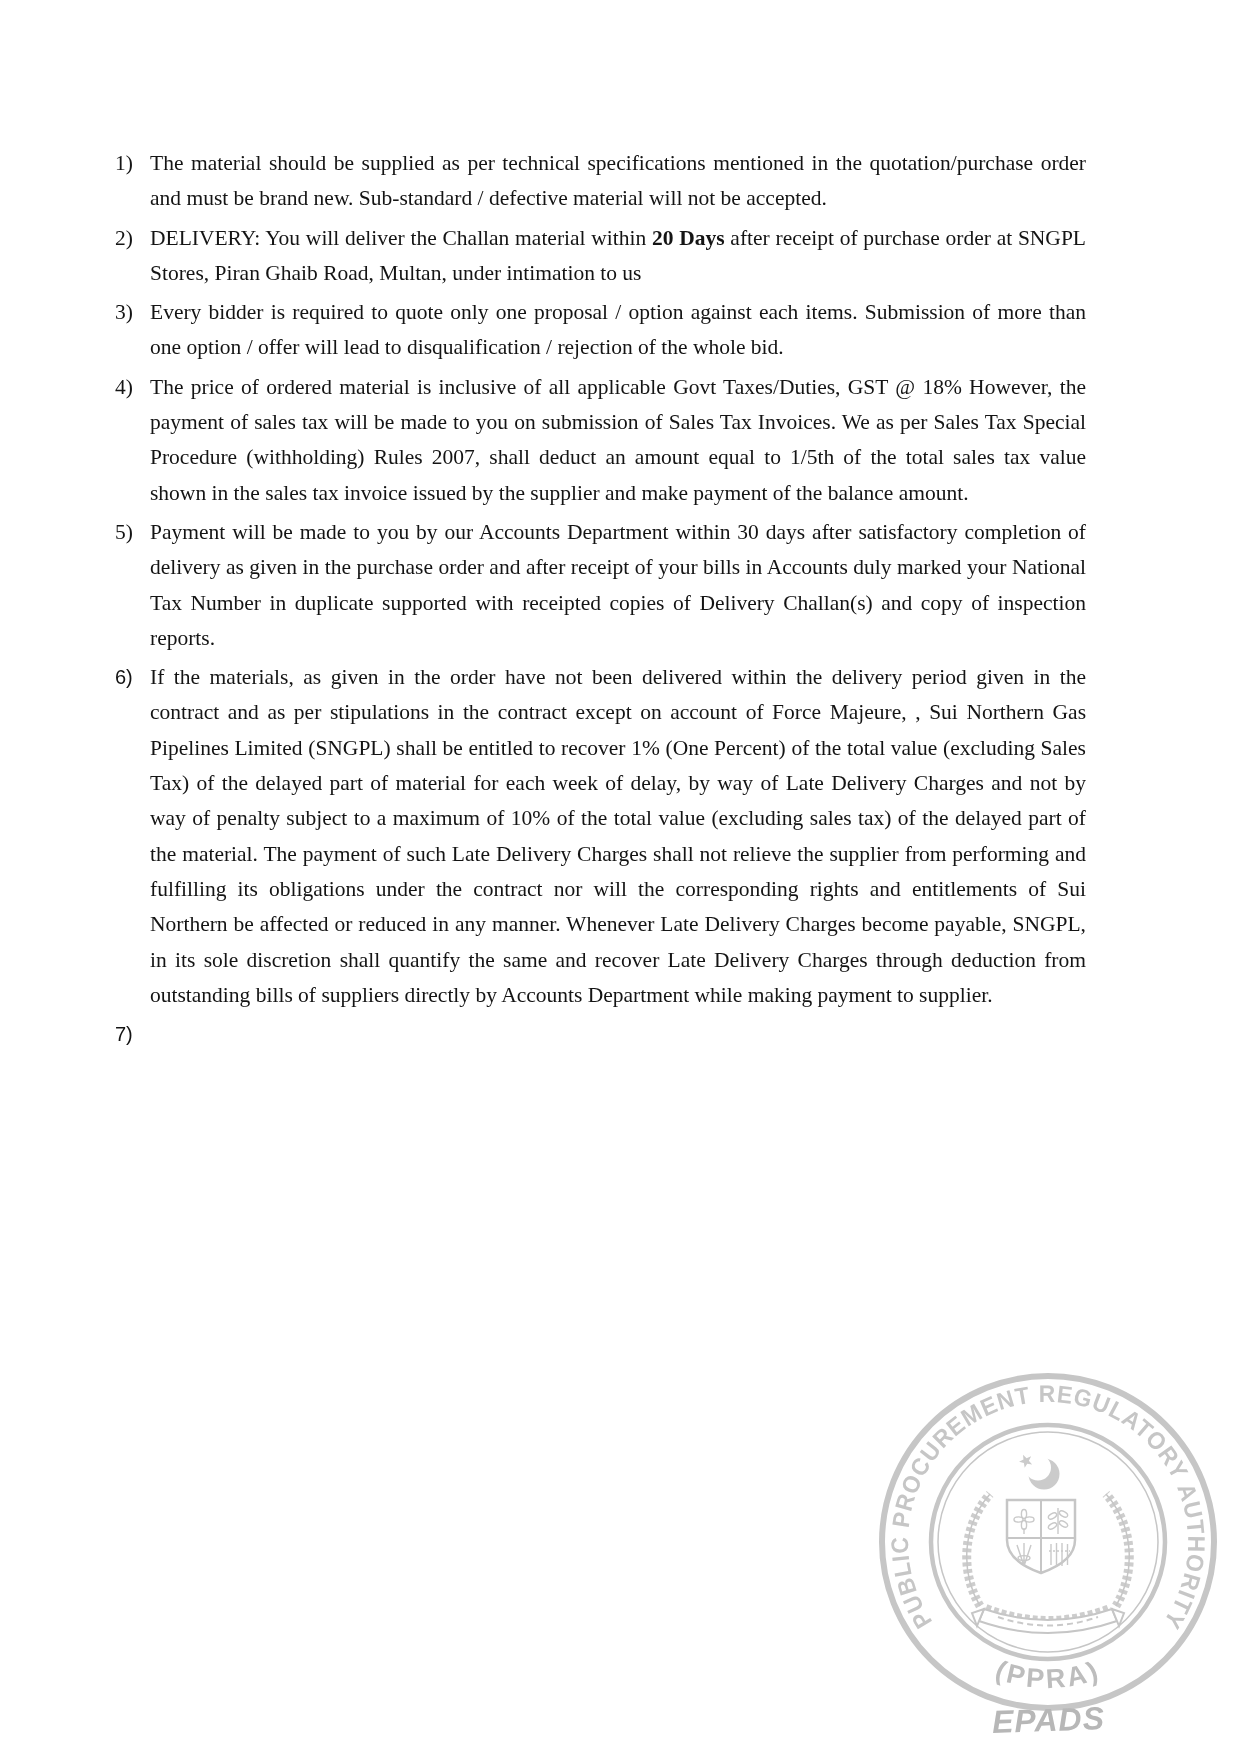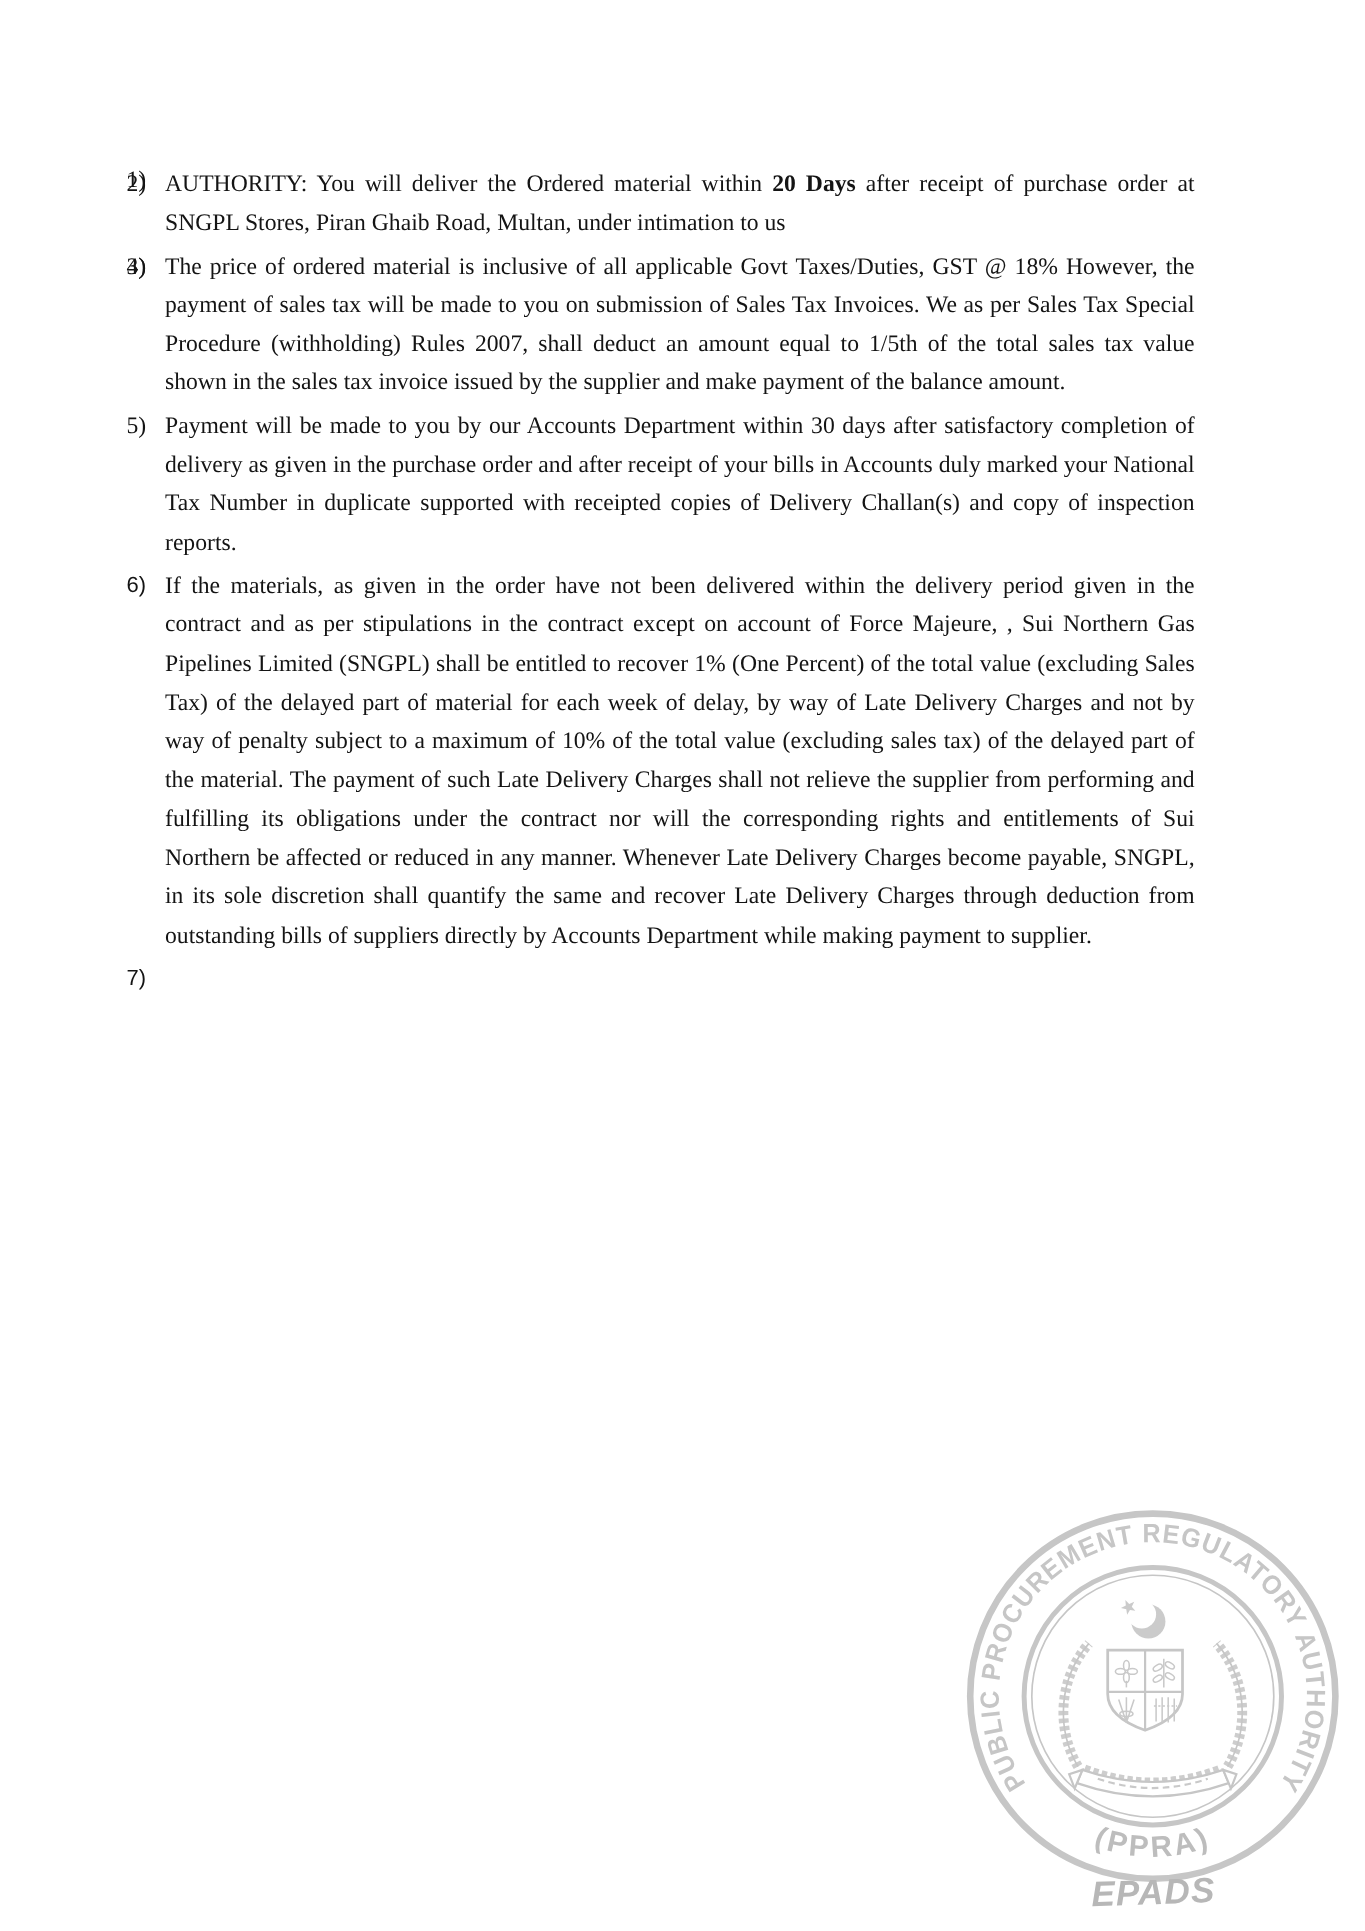--- a/index.html
+++ b/index.html
@@ -41,23 +41,23 @@
     font-weight:bold; font-style:italic; font-size:32px;
     letter-spacing:1px; color:#b7b7b7; transform:rotate(-2deg);
   }
 </style>
 </head>
 <body>
 
 <div class="page">
 
   <ol class="doc-list" id="doc-list">
-      <li><span class="marker">1)</span></li>
-      <li><span class="marker">2)</span><span><span>AUTHORITY: You will deliver the Ordered material within </span><b>20 Days</b><span> after receipt of purchase order at SNGPL Stores, Piran Ghaib Road, Multan, under intimation to us</span></span></li>
-      <li><span class="marker">3)</span></li>
+      <li><span class="marker">1)</span><span><span>The material should be supplied as per technical specifications mentioned in the quotation/purchase order and must be brand new. Sub-standard / defective material will not be accepted.</span></span></li>
+      <li><span class="marker">2)</span><span><span>DELIVERY: You will deliver the Challan material within </span><b>20 Days</b><span> after receipt of purchase order at SNGPL Stores, Piran Ghaib Road, Multan, under intimation to us</span></span></li>
+      <li><span class="marker">3)</span><span><span>Every bidder is required to quote only one proposal / option against each items. Submission of more than one option / offer will lead to disqualification / rejection of the whole bid.</span></span></li>
       <li><span class="marker">4)</span><span><span>The price of ordered material is inclusive of all applicable Govt Taxes/Duties, GST @ 18% However, the payment of sales tax will be made to you on submission of Sales Tax Invoices. We as per Sales Tax Special Procedure (withholding) Rules 2007, shall deduct an amount equal to 1/5th of the total sales tax value shown in the sales tax invoice issued by the supplier and make payment of the balance amount.</span></span></li>
       <li><span class="marker">5)</span><span><span>Payment will be made to you by our Accounts Department within 30 days after satisfactory completion of delivery as given in the purchase order and after receipt of your bills in Accounts duly marked your National Tax Number in duplicate supported with receipted copies of Delivery Challan(s) and copy of inspection reports.</span></span></li>
       <li><span class="marker sans">6)</span><span><span>If the materials, as given in the order have not been delivered within the delivery period given in the contract and as per stipulations in the contract except on account of Force Majeure, , Sui Northern Gas Pipelines Limited (SNGPL) shall be entitled to recover 1% (One Percent) of the total value (excluding Sales Tax) of the delayed part of material for each week of delay, by way of Late Delivery Charges and not by way of penalty subject to a maximum of 10% of  the total value (excluding sales tax) of the delayed part of the material. The payment of such Late Delivery Charges shall not relieve the supplier from performing and fulfilling its obligations under the contract nor will the corresponding rights and entitlements of Sui Northern be affected or reduced in any manner. Whenever Late Delivery Charges become payable, SNGPL, in its sole discretion shall quantify the same and recover Late Delivery Charges through deduction from outstanding bills of suppliers directly by Accounts Department while making payment to supplier.</span></span></li>
       <li><span class="marker sans">7)</span></li>
     </ol>
 
   <div class="seal">
     <svg viewBox="0 0 348 348">
       <defs>
         <path id="arc-top" d="M 63.7,260.2 A 140,140 0 1 1 284.3,260.2" fill="none"></path>

